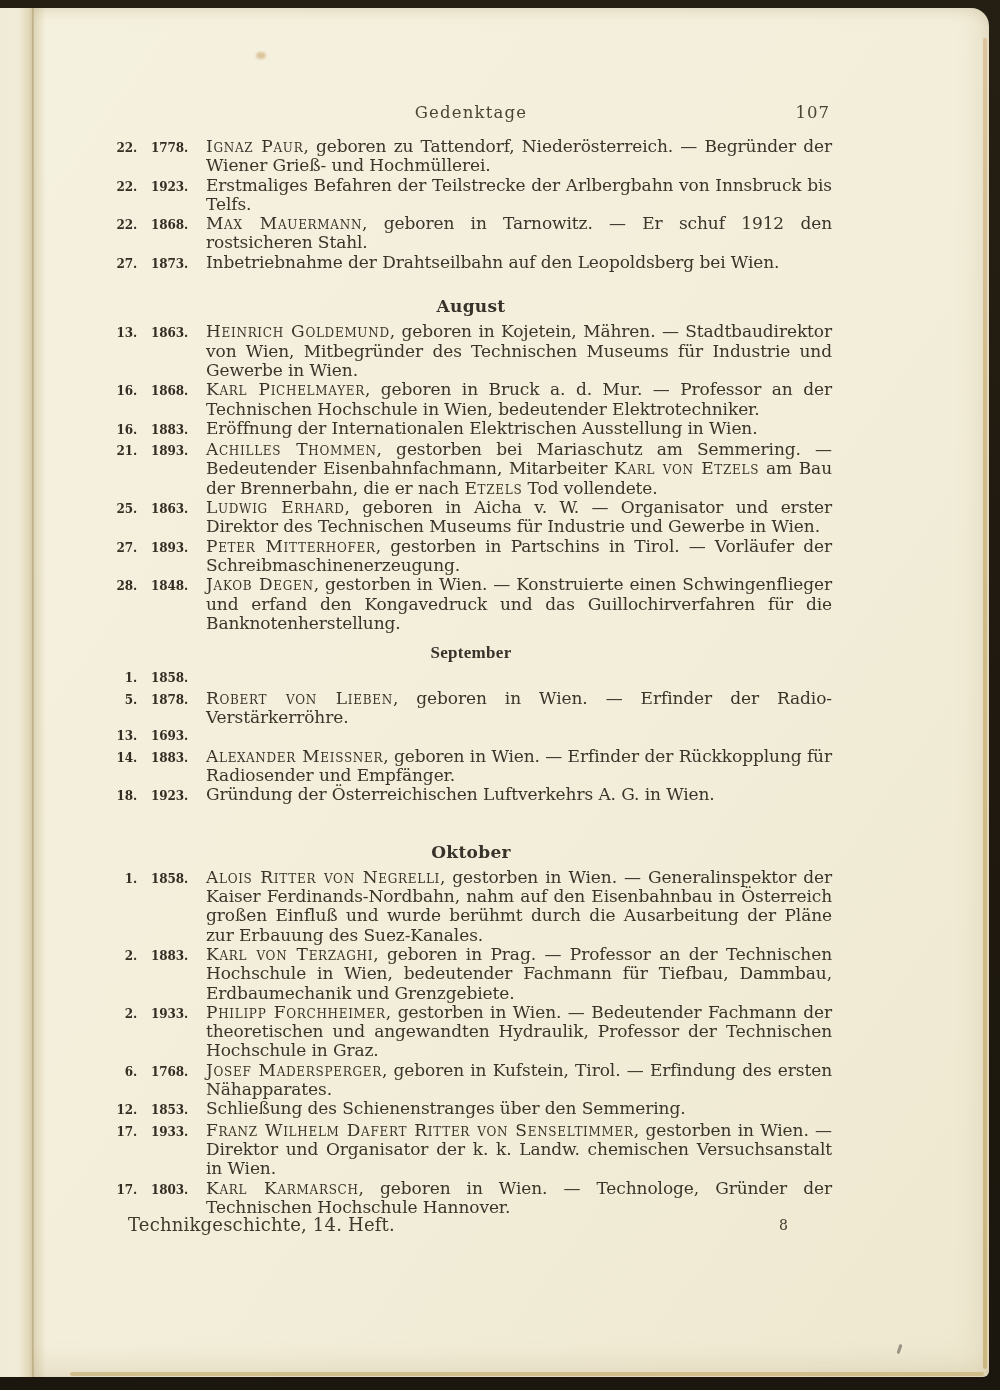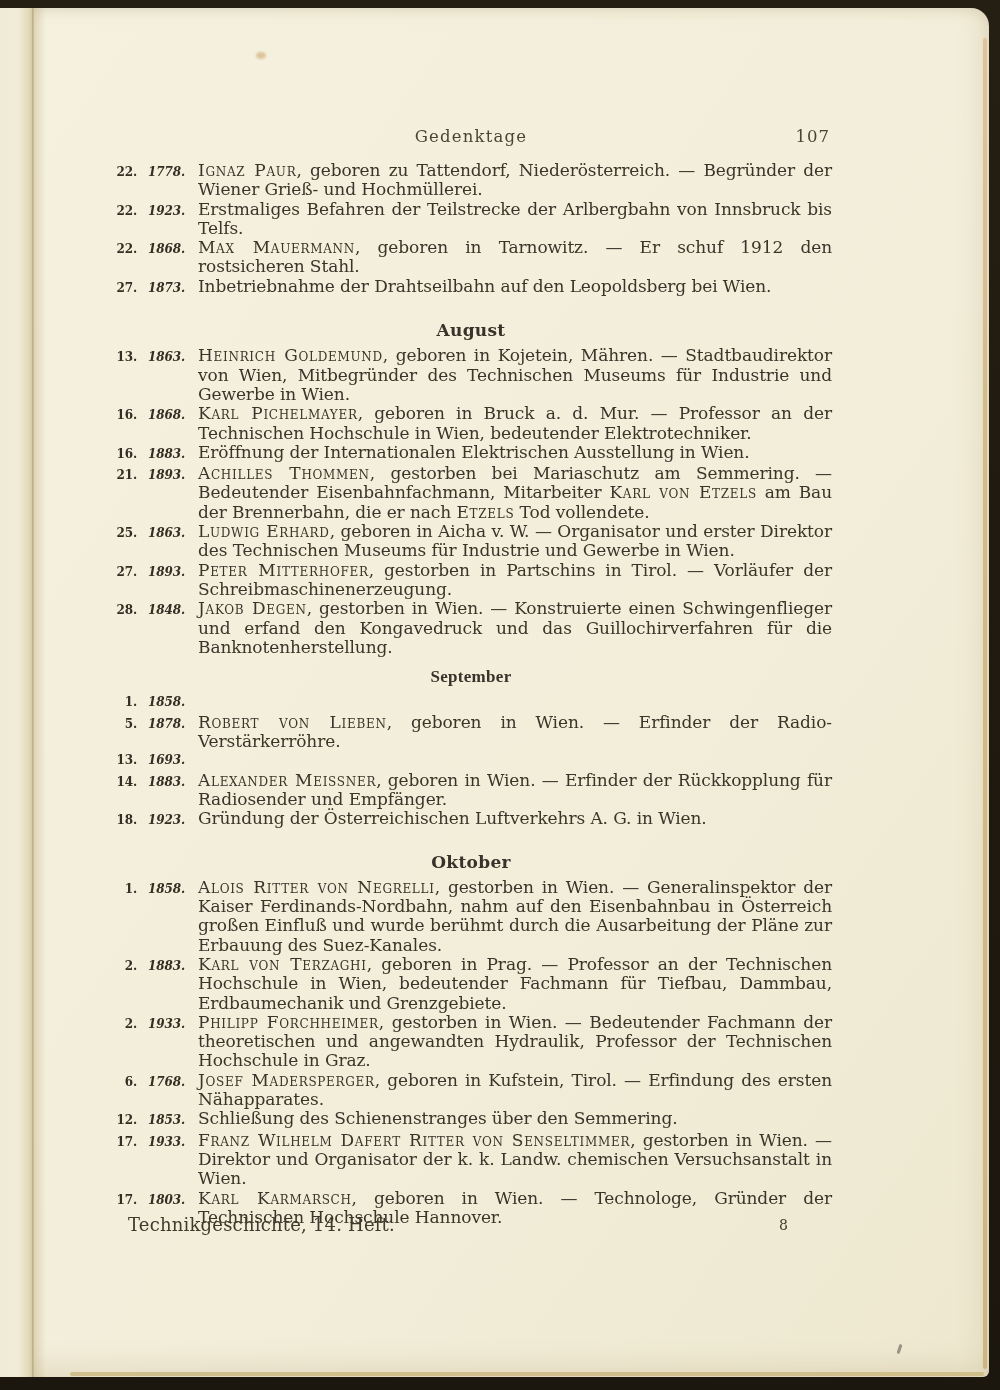--- a/index.html
+++ b/index.html
@@ -26,34 +26,34 @@
     background:linear-gradient(180deg,#dcbf95 0%,#cdb67f 30%,#c9b176 100%);opacity:.85;}
   .edge-bottom{position:absolute;left:70px;right:5px;bottom:1px;height:4px;background:#cbb67e;opacity:.8;border-radius:2px;}
   
   .speck{position:absolute;left:256px;top:44px;width:10px;height:7px;border-radius:50%;
     background:#dcc49a;filter:blur(1px);}
   .scratch{position:absolute;left:898px;top:1336px;width:3px;height:10px;background:#7b756b;
     transform:rotate(18deg);border-radius:2px;opacity:.75;}
   
   .content{position:absolute;left:110px;top:95px;width:722px;color:#3a352a;
     font-size:17px;line-height:19.3px;letter-spacing:-0.1px;}
-  .page-head{position:relative;height:20px;margin-bottom:14px;font-size:16.5px;color:#4a4435;margin-top:24px;}
+  .page-head{position:relative;height:20px;margin-bottom:14px;font-size:16.5px;color:#4a4435;}
   .page-head .title{display:block;text-align:center;letter-spacing:1.2px;}
   .page-head .pagenum{position:absolute;right:2px;top:0;letter-spacing:1px;}
   .entry{display:flex;align-items:baseline;}
   .entry .date{flex:0 0 80px;display:flex;justify-content:flex-end;
     font-weight:bold;font-size:12px;color:#332d23;}
   .entry .day{width:27px;text-align:right;}
-  .entry .year{width:47px;text-align:center;margin-left:6px;font-style:italic;}
+  .entry .year{width:47px;text-align:left;margin-left:14px;}
   .entry .text{flex:1;margin-left:8px;text-align:justify;}
   .sc{font-variant:small-caps;letter-spacing:.7px;}
   .section-heading{text-align:center;font-weight:bold;color:#37322a;letter-spacing:.3px;}
   .sec-1 .section-heading{margin:23px 0 6px;}
   .sec-2 .section-heading{margin:10px 0 7px;font-family:Liberation Serif, serif;}
-  .sec-3 .section-heading{margin:22px 0 6px;text-align:center;}
+  .sec-3 .section-heading{margin:36px 0 6px;text-align:center;}
   .footer-imprint{position:absolute;left:128px;top:1206px;font-size:18px;color:#403a2e;letter-spacing:.2px;}
   .footer-sheet{position:absolute;left:779px;top:1209px;font-size:14px;color:#403a2e;}
 </style>
 </head>
 <body>
 
 <div class="photo">
   <div class="page">
     <div class="gutter"></div>
     <div class="crease"></div>

